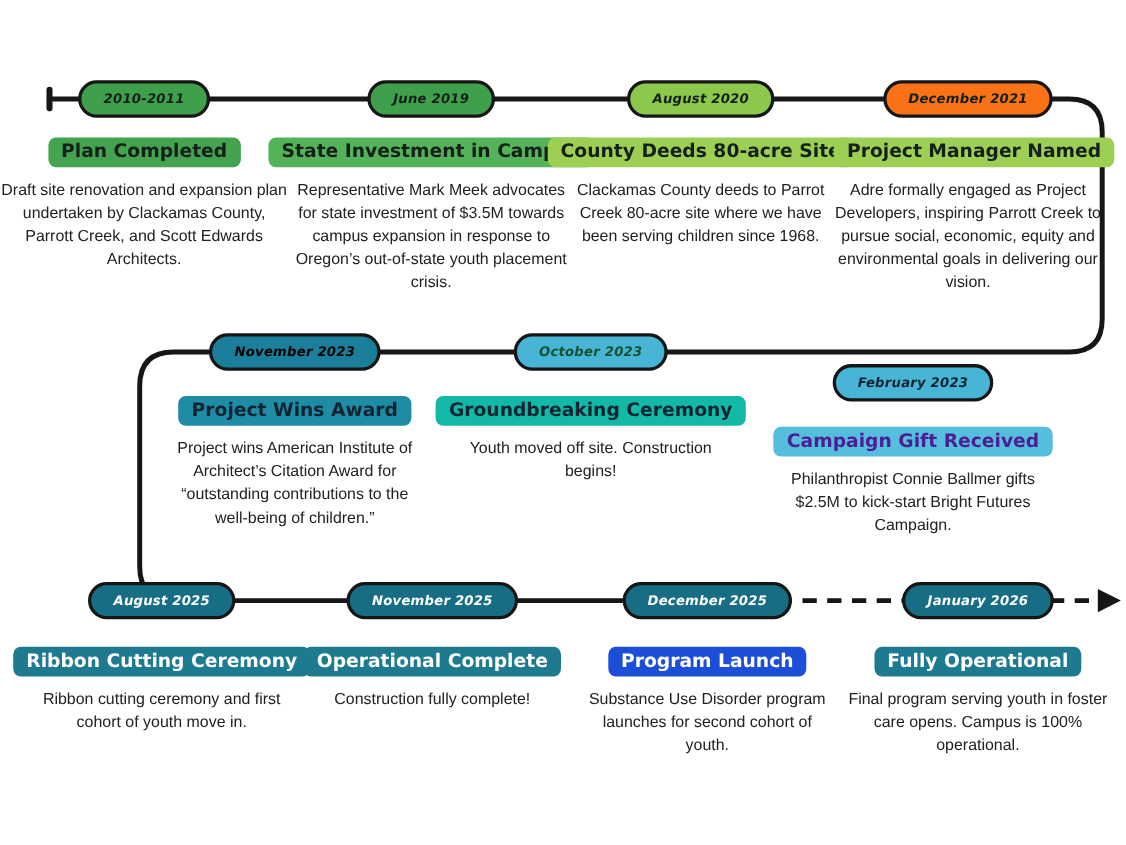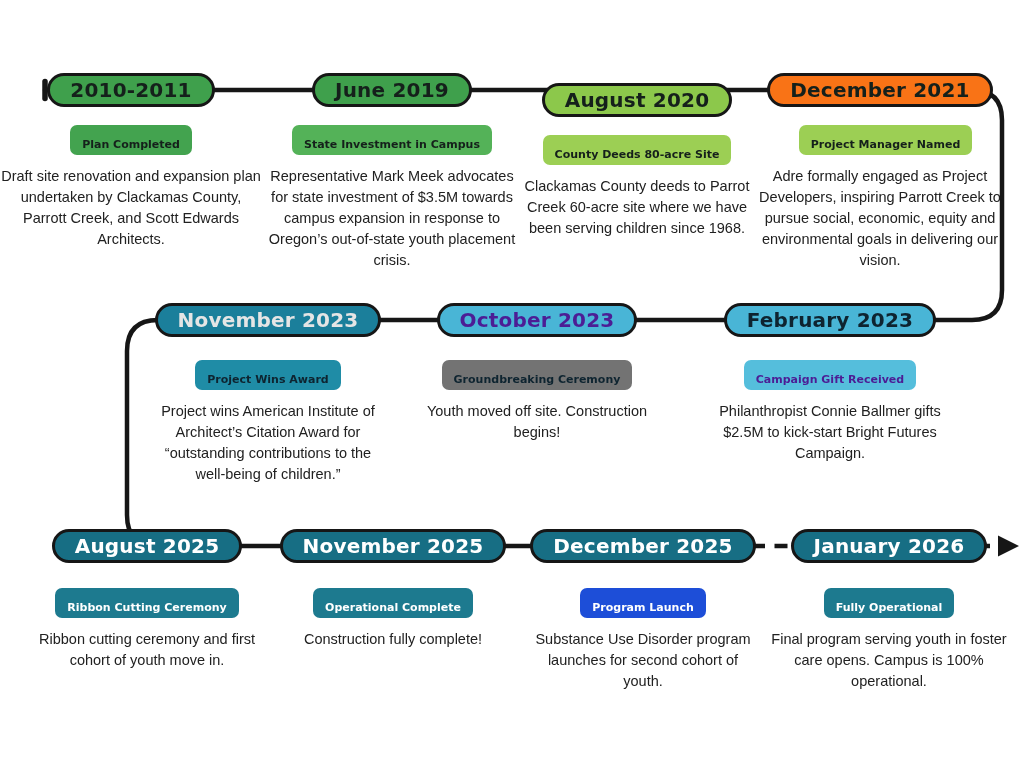--- a/index.html
+++ b/index.html
@@ -18,47 +18,48 @@
     z-index:1;
   }
   .pill{
     display:inline-flex;align-items:center;justify-content:center;
     height:34px;
     padding:0 20px;
     border:3px solid #161616;
     border-radius:19px;
     font-family:"DejaVu Sans", sans-serif;
     font-weight:bold;
-    font-size:20px;
+    font-size:12px;
     letter-spacing:.2px;
     white-space:nowrap;
     box-sizing:border-box;
+    font-style:italic;
   }
   .badge{
     display:inline-block;
     margin-top:18px;
-    padding:13px 12px 4px;
+    padding:3px 12px 4px;
     border-radius:7px;
     font-family:"DejaVu Sans", sans-serif;
     font-weight:bold;
-    font-size:11px;
+    font-size:17px;
     white-space:nowrap;
   }
   .row2 .badge{margin-top:23px;}
   .row3 .badge{margin-top:25px;}
   .desc{
     margin:11px 0 0;
     font-size:14.5px;
     line-height:1.45;
     color:#212121;
   }
   
   .ev0{left:1px;   top:73px;  width:260px;}
   .ev1{left:262px; top:73px;  width:260px;}
-  .ev2{left:517px; top:83px;  width:240px;}
+  .ev2{left:517px; top:73px;  width:240px;}
   .ev3{left:748px; top:73px;  width:264px;}
   .ev4{left:153px; top:303px; width:230px;}
   .ev5{left:422px; top:303px; width:230px;}
   .ev6{left:712px; top:303px; width:236px;}
   .ev7{left:27px;  top:529px; width:240px;}
   .ev8{left:278px; top:529px; width:230px;}
   .ev9{left:528px; top:529px; width:230px;}
   .ev10{left:769px;top:529px; width:240px;}
 </style>
 </head>
@@ -81,43 +82,43 @@
 
   <div class="event ev1 row1">
     <div class="pill" style="background-color: rgb(63, 160, 76); color: rgb(21, 32, 27); border-color: rgb(22, 22, 22);">June 2019</div>
     <div class="badge" style="background-color: rgb(84, 178, 88); color: rgb(21, 32, 27);">State Investment in Campus</div>
     <p class="desc">Representative Mark Meek advocates for state investment of $3.5M towards campus expansion in response to Oregon’s out-of-state youth placement crisis.</p>
   </div>
 
   <div class="event ev2 row1">
     <div class="pill" style="background-color: rgb(140, 200, 75); color: rgb(21, 32, 27); border-color: rgb(22, 22, 22);">August 2020</div>
     <div class="badge" style="background-color: rgb(156, 207, 84); color: rgb(21, 32, 27);">County Deeds 80-acre Site</div>
-    <p class="desc">Clackamas County deeds to Parrot Creek 60-acre site where we have been serving children since 1968.</p>
+    <p class="desc">Clackamas County deeds to Parrot Creek 80-acre site where we have been serving children since 1968.</p>
   </div>
 
   <div class="event ev3 row1">
     <div class="pill" style="background-color: #f97316; color: rgb(21, 32, 27); border-color: rgb(22, 22, 22);">December 2021</div>
     <div class="badge" style="background-color: rgb(156, 207, 84); color: rgb(21, 32, 27); margin-left: 11px;">Project Manager Named</div>
     <p class="desc">Adre formally engaged as Project Developers, inspiring Parrott Creek to pursue social, economic, equity and environmental goals in delivering our vision.</p>
   </div>
 
   <div class="event ev4 row2">
-    <div class="pill" style="background-color: rgb(27, 127, 155); color: #e5e5e5; border-color: rgb(22, 22, 22);">November 2023</div>
+    <div class="pill" style="background-color: rgb(27, 127, 155); color: #000000; border-color: rgb(22, 22, 22);">November 2023</div>
     <div class="badge" style="background-color: rgb(31, 140, 166); color: rgb(14, 36, 48);">Project Wins Award</div>
     <p class="desc">Project wins American Institute of Architect’s Citation Award for “outstanding contributions to the well-being of children.”</p>
   </div>
 
   <div class="event ev5 row2">
-    <div class="pill" style="background-color: rgb(73, 181, 214); color: #4c1d95; border-color: rgb(22, 22, 22);">October 2023</div>
-    <div class="badge" style="background-color: #737373; color: rgb(14, 36, 48);">Groundbreaking Ceremony</div>
+    <div class="pill" style="background-color: rgb(73, 181, 214); color: #14532d; border-color: rgb(22, 22, 22);">October 2023</div>
+    <div class="badge" style="background-color: #14b8a6; color: rgb(14, 36, 48);">Groundbreaking Ceremony</div>
     <p class="desc">Youth moved off site. Construction begins!</p>
   </div>
 
   <div class="event ev6 row2">
-    <div class="pill" style="background-color: rgb(73, 181, 214); color: rgb(14, 36, 48); border-color: rgb(22, 22, 22);">February 2023</div>
+    <div class="pill" style="background-color: rgb(73, 181, 214); color: rgb(14, 36, 48); border-color: rgb(22, 22, 22); margin-top: 28px;">February 2023</div>
     <div class="badge" style="background-color: rgb(85, 190, 220); color: #4c1d95;">Campaign Gift Received</div>
     <p class="desc">Philanthropist Connie Ballmer gifts $2.5M to kick-start Bright Futures Campaign.</p>
   </div>
 
   <div class="event ev7 row3">
     <div class="pill" style="background-color: rgb(23, 110, 132); color: rgb(255, 255, 255); border-color: rgb(22, 22, 22);">August 2025</div>
     <div class="badge" style="background-color: rgb(29, 122, 143); color: rgb(255, 255, 255);">Ribbon Cutting Ceremony</div>
     <p class="desc">Ribbon cutting ceremony and first cohort of youth move in.</p>
   </div>
 

